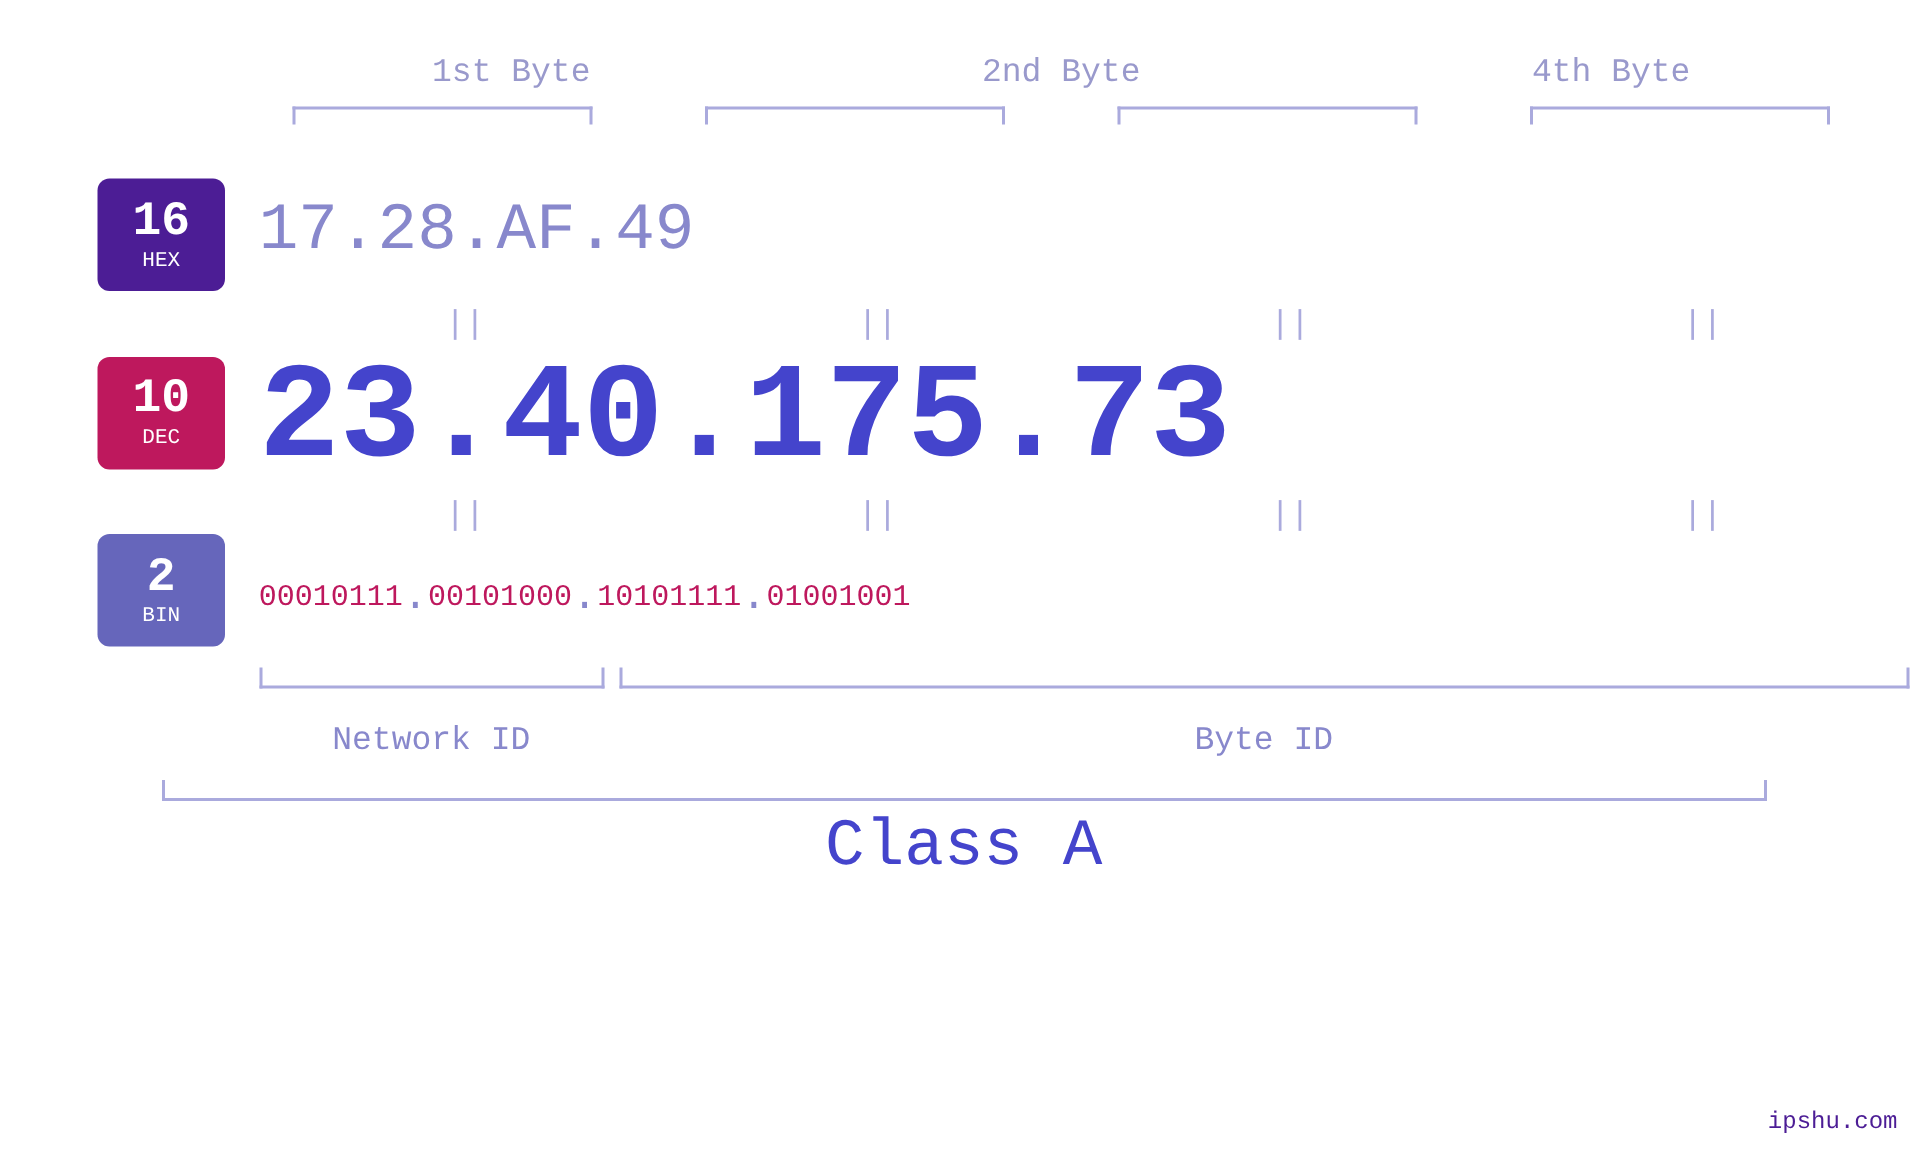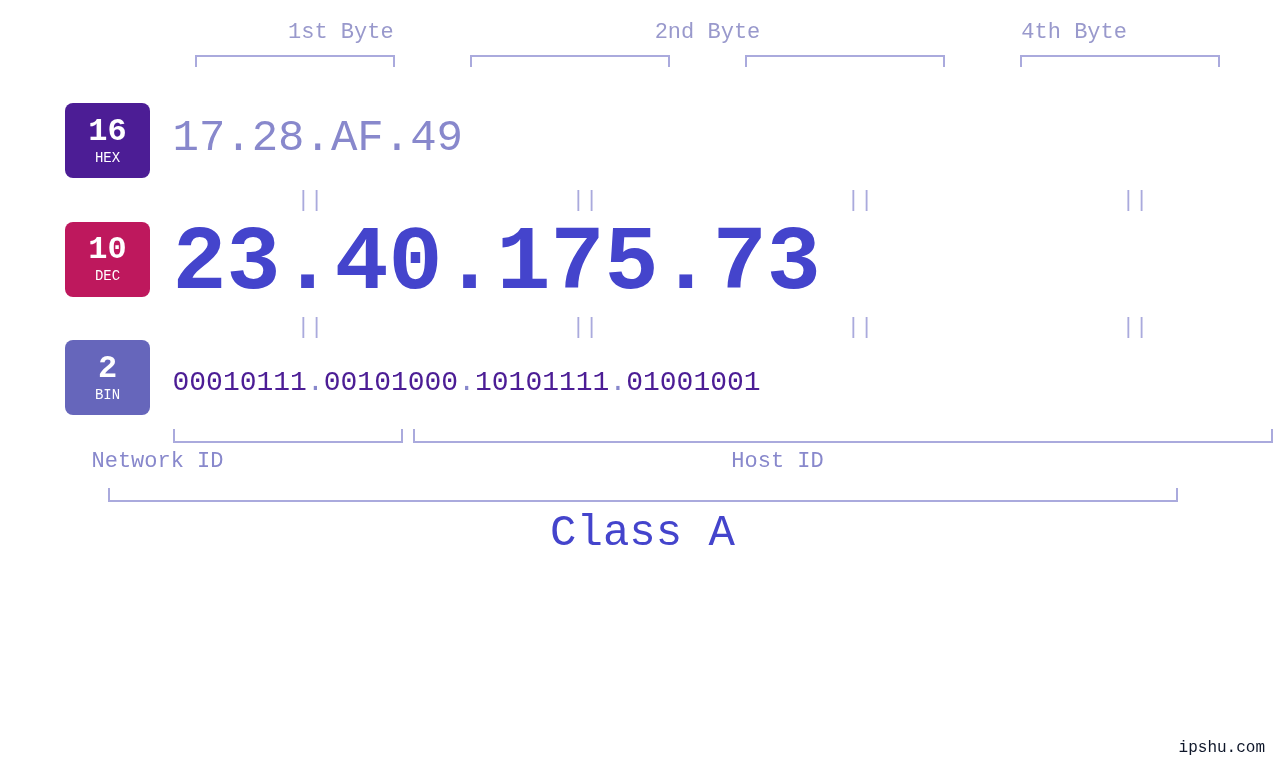--- a/index.html
+++ b/index.html
@@ -12,21 +12,21 @@
       position: relative;
     }
 
     .container {
       width: 1285px;
       height: 767px;
       position: relative;
       display: flex;
       flex-direction: column;
       align-items: center;
-      padding-top: 20px;
+      padding-top: 36px;
     }
 
     
     .byte-headers {
       display: flex;
       width: 1100px;
       margin-left: 130px;
       justify-content: space-around;
       margin-bottom: 10px;
     }
@@ -96,22 +96,22 @@
       font-size: 44px;
     }
 
     .dec-value {
       color: #4444cc;
       font-size: 90px;
       font-weight: bold;
     }
 
     .bin-value {
-      color: #4c1d95;
-      font-size: 28px;
+      color: #be185d;
+      font-size: 20px;
     }
 
     .dot {
       font-family: 'Courier New', Courier, monospace;
       color: #4444cc;
     }
 
     .dot-hex { font-size: 44px; color: #8888cc; }
     .dot-dec { font-size: 90px; font-weight: bold; }
     .dot-bin { font-size: 28px; color: #8888cc; }
@@ -121,21 +121,21 @@
       text-align: center;
       color: #aaaadd;
       font-size: 22px;
       font-family: 'Courier New', Courier, monospace;
     }
 
     .watermark {
       position: absolute;
       bottom: 10px;
       right: 20px;
-      color: #0f172a;
+      color: #4c1d95;
       font-size: 16px;
       font-family: 'Courier New', Courier, monospace;
     }
 
     .base-col {
       width: 130px;
       display: flex;
       align-items: center;
       justify-content: center;
     }
@@ -243,26 +243,26 @@
     <div style="width:130px;"></div>
     <div style="display:flex; flex-direction:row; flex:1; gap:0;">
 
       <div style="width:230px; height:14px; border-bottom:2px solid #aaaadd; border-left:2px solid #aaaadd; border-right:2px solid #aaaadd;"></div>
       <div style="width:10px;"></div>
 
       <div style="flex:1; height:14px; border-bottom:2px solid #aaaadd; border-left:2px solid #aaaadd; border-right:2px solid #aaaadd;"></div>
     </div>
   </div>
 
-  <div style="display:flex; flex-direction:column; width:1230px; margin-left:30px; margin-top:6px;">
+  <div style="display:flex; flex-direction:row; width:1230px; margin-left:30px; margin-top:22px;">
     <div style="width:130px;"></div>
     <div style="display:flex; flex-direction:row; flex:1;">
       <div style="width:230px; text-align:center; color:#8888cc; font-size:22px; font-family:'Courier New',Courier,monospace;">Network ID</div>
       <div style="width:10px;"></div>
-      <div style="flex:1; text-align:center; color:#8888cc; font-size:22px; font-family:'Courier New',Courier,monospace;">Host ID</div>
+      <div style="flex:1; text-align:center; color:#8888cc; font-size:22px; font-family:'Courier New',Courier,monospace;">Byte ID</div>
     </div>
   </div>
 
   <div style="width:1070px; height:14px; border-bottom:2px solid #aaaadd; border-left:2px solid #aaaadd; border-right:2px solid #aaaadd; margin-top:14px;"></div>
 
   <div style="text-align:center; color:#4444cc; font-size:44px; font-family:'Courier New',Courier,monospace; margin-top:6px; width:1070px;">Class A</div>
 
   <div class="watermark">ipshu.com</div>
 
 </div>

